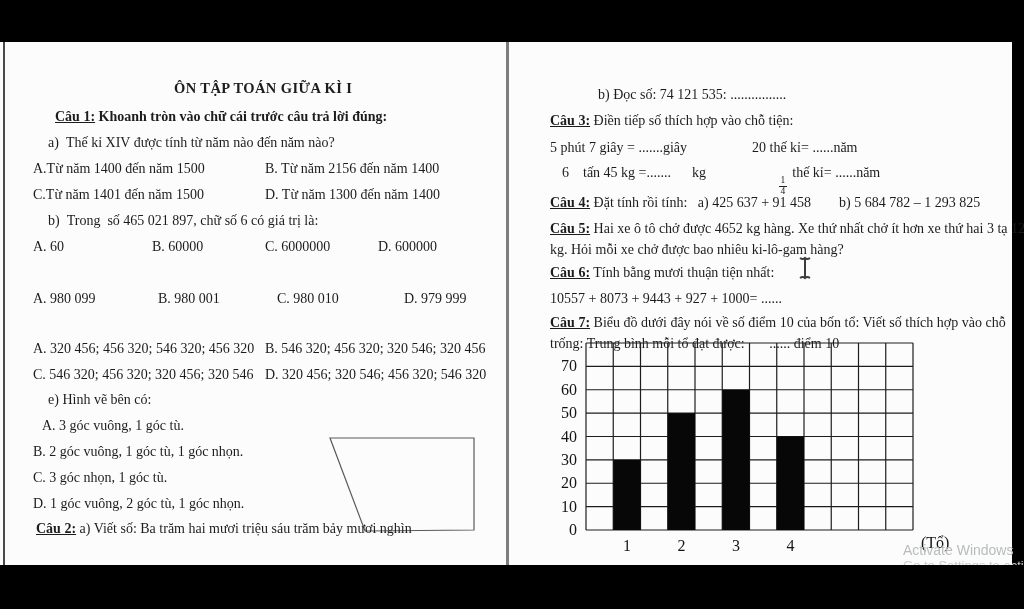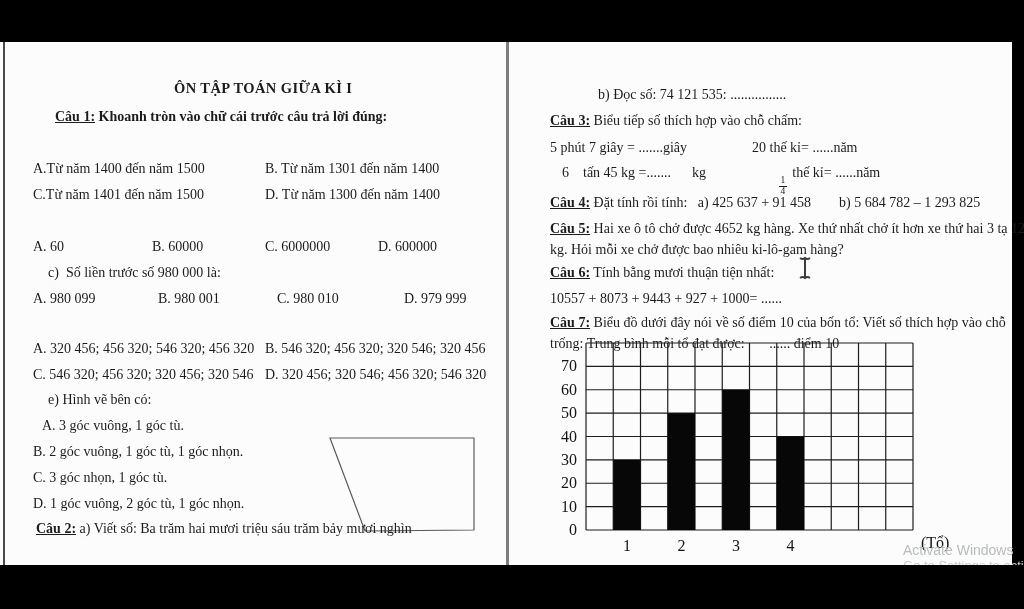--- a/index.html
+++ b/index.html
@@ -40,37 +40,38 @@
   <div class="content">
     <div class="left-edge"></div>
 
     <div class="page pl">
       <div class="line title" style="left:174px;top:38px">ÔN TẬP TOÁN GIỮA KÌ I</div>
 
       <div class="line bold" style="left:35px;top:66px">
         <span class="qlabel">Câu 1:</span><span>&nbsp;Khoanh tròn vào chữ cái trước câu trả lời đúng:</span>
       </div>
 
+      <div class="line" style="left:48px;top:92px">a)&nbsp;&nbsp;Thế kỉ XIV được tính từ năm nào đến năm nào?</div>
       <div class="line" style="left:0;top:118px;width:506px">
         <span class="opt" style="left:33px">A.Từ năm 1400 đến năm 1500</span>
-        <span class="opt" style="left:265px">B. Từ năm 1301 đến năm 1400</span>
+        <span class="opt" style="left:265px">B. Từ năm 2156 đến năm 1400</span>
       </div>
       <div class="line" style="left:0;top:144px;width:506px">
         <span class="opt" style="left:33px">C.Từ năm 1401 đến năm 1500</span>
         <span class="opt" style="left:265px">D. Từ năm 1300 đến năm 1400</span>
       </div>
 
+      <div class="line" style="left:48px;top:170px">b)&nbsp;&nbsp;Trong&nbsp; số 465 021 897, chữ số 6 có giá trị là:</div>
       <div class="line" style="left:0;top:196px;width:506px">
         <span class="opt" style="left:33px">A. 60</span>
         <span class="opt" style="left:152px">B. 60000</span>
         <span class="opt" style="left:265px">C. 6000000</span>
         <span class="opt" style="left:378px">D. 600000</span>
       </div>
 
-      <div class="line" style="left:48px;top:222px">c)&nbsp;&nbsp;Số liền trước số 980 000 là:</div>
       <div class="line" style="left:0;top:248px;width:506px">
         <span class="opt" style="left:33px">A. 980 099</span>
         <span class="opt" style="left:158px">B. 980 001</span>
         <span class="opt" style="left:277px">C. 980 010</span>
         <span class="opt" style="left:404px">D. 979 999</span>
       </div>
 
       <div class="line" style="left:0;top:298px;width:506px">
         <span class="opt" style="left:33px">A. 320 456; 456 320; 546 320; 456 320</span>
         <span class="opt" style="left:265px">B. 546 320; 456 320; 320 546; 320 456</span>
@@ -94,21 +95,21 @@
         <span class="qlabel">Câu 2:</span><span> a) Viết số: Ba trăm hai mươi triệu sáu trăm bảy mươi nghìn</span>
       </div>
     </div>
 
     <div class="divider"></div>
 
     <div class="page pr">
       <div class="line" style="left:89px;top:44px">b) Đọc số: 74 121 535: ................</div>
 
       <div class="line" style="left:41px;top:70px">
-        <span class="qlabel">Câu 3:</span><span> Biểu tiếp số thích hợp vào chỗ chấm:</span>
+        <span class="qlabel">Câu 3:</span><span> Điền tiếp số thích hợp vào chỗ tiện:</span>
       </div>
       <div class="line" style="left:0;top:97px;width:515px">
         <span class="opt" style="left:41px">5 phút 7 giây = .......giây</span>
         <span class="opt" style="left:243px">20 thế kỉ= ......năm</span>
       </div>
       <div class="line" style="left:0;top:122px;width:515px">
         <span class="opt" style="left:53px">6&nbsp;&nbsp;&nbsp;&nbsp;tấn 45 kg =.......&nbsp;&nbsp;&nbsp;&nbsp;&nbsp;&nbsp;kg</span>
         <span class="opt" style="left:270px"><span class="frac">
               <span class="num">1</span>
               <span class="den">4</span>

